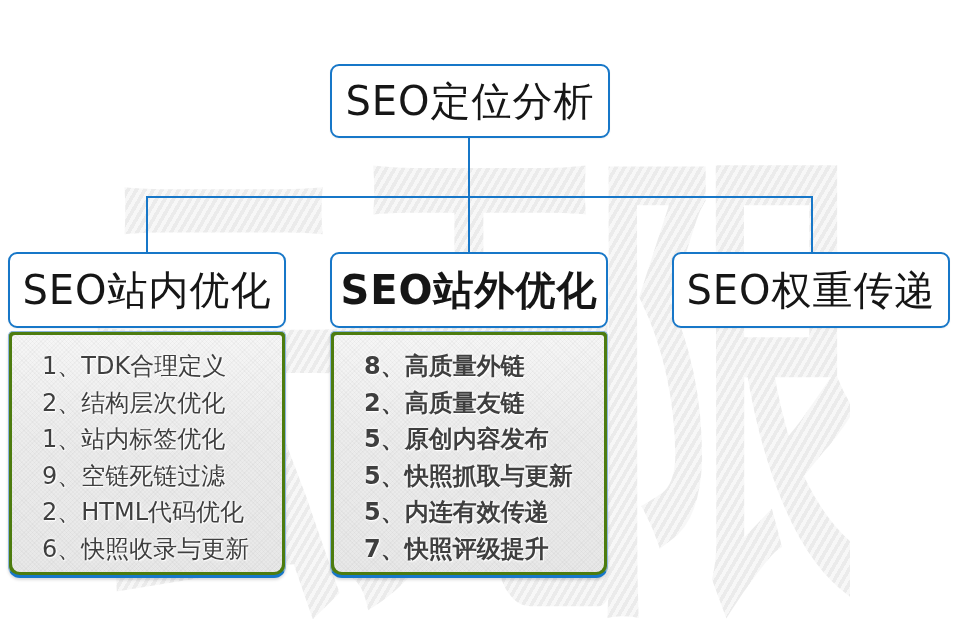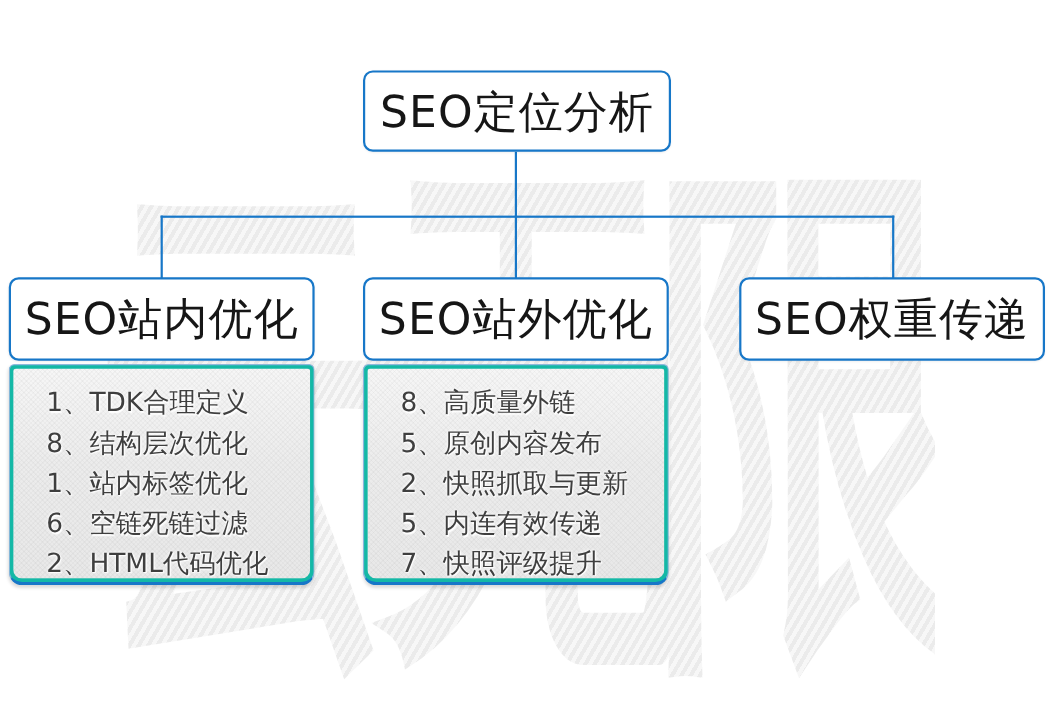--- a/index.html
+++ b/index.html
@@ -65,31 +65,31 @@
   }
   .node .node-label {
     font-size: 40px;
     letter-spacing: 1px;
     white-space: nowrap;
   }
   .root-node { left: 330px; top: 64px; width: 280px; height: 74px; }
 
   .col-header { top: 252px; width: 278px; height: 76px; }
   .col-1 { left: 8px;   }
-  .col-2 { left: 330px; }
+  .col-2 { left: 330px; font-weight: bold; }
   .col-3 { left: 672px; }
 
   
   .list-box {
     position: absolute;
     top: 331px;
     width: 278px;
-    height: 201px;
+    height: 247px;
     box-sizing: border-box;
-    background: #14b8a6;
+    background: #4d7c0f;
     border: 1px solid #8ab4dc;
     border-bottom: 3px solid #1777c8;
     border-radius: 5px 5px 12px 12px;
     padding: 3px;
     z-index: 2;
     box-shadow: 0 2px 3px rgba(0,0,0,0.14);
   }
   .list-fill {
     height: 100%;
     box-sizing: border-box;
@@ -126,35 +126,37 @@
   <div class="node root-node">
     <span class="node-label">SEO定位分析</span>
   </div>
 
   <div class="node col-header col-1">
     <span class="node-label">SEO站内优化</span>
   </div>
   <div class="list-box col-1">
     <div class="list-fill">
       <div class="list-item">1、TDK合理定义</div>
-      <div class="list-item">8、结构层次优化</div>
+      <div class="list-item">2、结构层次优化</div>
       <div class="list-item">1、站内标签优化</div>
-      <div class="list-item">6、空链死链过滤</div>
+      <div class="list-item">9、空链死链过滤</div>
       <div class="list-item">2、HTML代码优化</div>
+      <div class="list-item">6、快照收录与更新</div>
     </div>
   </div>
 
   <div class="node col-header col-2">
     <span class="node-label">SEO站外优化</span>
   </div>
   <div class="list-box col-2">
     <div class="list-fill">
       <div class="list-item">8、高质量外链</div>
+      <div class="list-item">2、高质量友链</div>
       <div class="list-item">5、原创内容发布</div>
-      <div class="list-item">2、快照抓取与更新</div>
+      <div class="list-item">5、快照抓取与更新</div>
       <div class="list-item">5、内连有效传递</div>
       <div class="list-item">7、快照评级提升</div>
     </div>
   </div>
 
   <div class="node col-header col-3">
     <span class="node-label">SEO权重传递</span>
   </div>
 
 </div>

